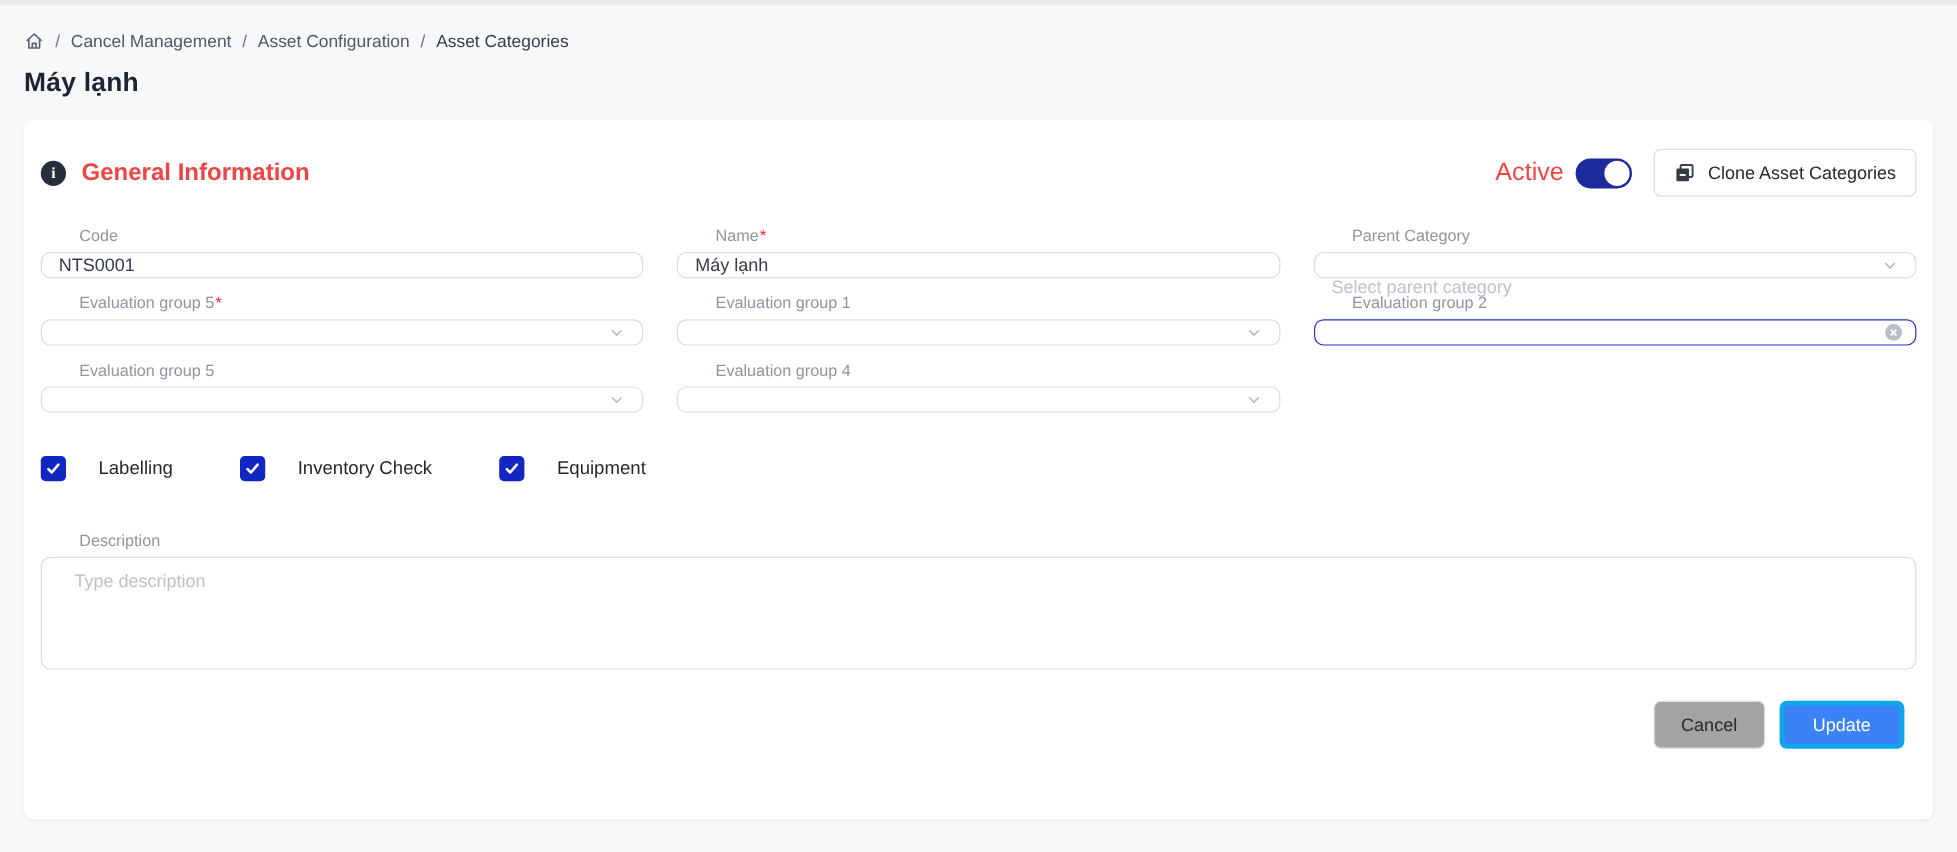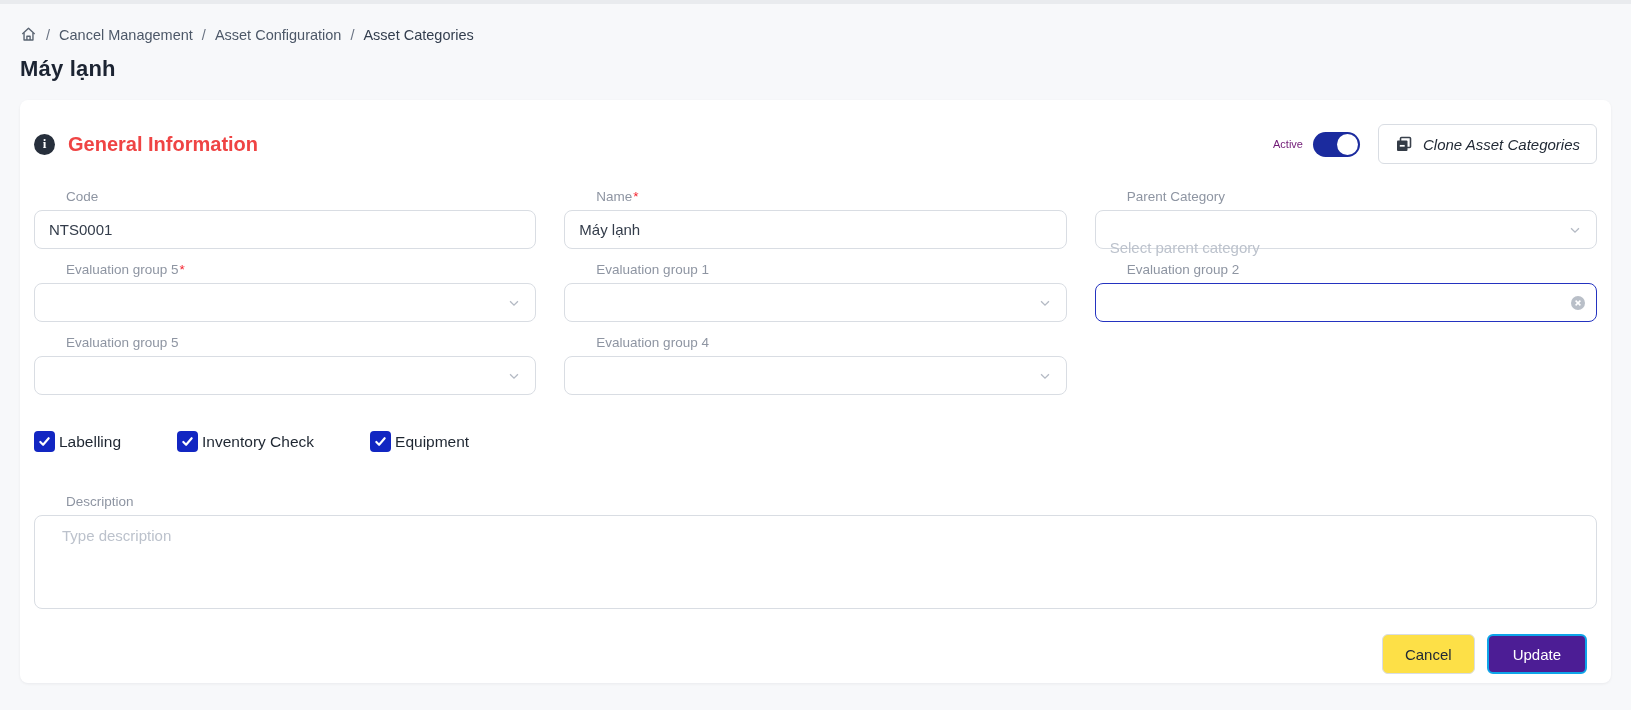--- a/index.html
+++ b/index.html
@@ -36,85 +36,85 @@
 
   .card-header { display:flex; align-items:center; justify-content:space-between; padding:0 1px; }
   .card-header-left { display:flex; align-items:center; gap:13px; }
   .info-badge {
     width:21px; height:21px; border-radius:50%; background:#272f3c;
     display:flex; align-items:center; justify-content:center;
     color:#fff; font-size:13px; font-weight:700; font-family:"Liberation Serif", serif;
   }
   .section-title { font-size:20px; font-weight:700; color:#ef4444; }
   .card-header-right { display:flex; align-items:center; gap:18px; }
-  .active-wrap { display:flex; align-items:center; gap:10px; font-size:11px; color:#701a75; }
+  .active-wrap { display:flex; align-items:center; gap:10px; font-size:21px; color:#ef4444; }
   .toggle {
     width:47px; height:25px; border-radius:13px; background:#1b2b9e;
     position:relative; cursor:pointer;
   }
   .toggle .knob {
     position:absolute; top:2px; right:2px; width:21px; height:21px;
     border-radius:50%; background:#fff;
   }
   .clone-btn {
     display:flex; align-items:center; gap:10px; height:40px; padding:0 16px;
     background:#fff; border:1px solid #d9dde3; border-radius:6px;
-    font-size:15px; color:#222a36; cursor:pointer; font-family:inherit;font-style:italic;
+    font-size:15px; color:#222a36; cursor:pointer; font-family:inherit;
   }
 
   
   .form-grid {
     display:grid; grid-template-columns:repeat(3,1fr);
     column-gap:28px; row-gap:13px; margin-top:25px; padding:0 1px;
   }
   .field { display:flex; flex-direction:column; }
   .field-label { font-size:13.5px; color:#8e95a2; margin-bottom:6px;margin-left:32px; }
   .req { color:#f5222d; margin-left:1px; }
   .control {
-    height:39px; width:100%; border:1px solid #d9dde3; border-radius:8px;
+    height:22px; width:100%; border:1px solid #d9dde3; border-radius:8px;
     background:#fff; font-size:15px; color:#333c4a; padding:0 14px;
     font-family:inherit; outline:none;
   }
   .control::placeholder { color:#bcc2cc; opacity:1; }
   .select {
     display:flex; align-items:center; justify-content:space-between;
     cursor:pointer;
   }
   .select .ph { color:#bcc2cc;margin-top:36px; }
   .select .chev { display:flex; align-items:center; }
   .control.focused { border:1.6px solid #2433c0; }
   .input-wrap { position:relative; }
   .clear-ic {
     position:absolute; right:11px; top:50%; transform:translateY(-50%);
     display:flex; cursor:pointer;
   }
 
   
   .checkbox-row { display:flex; gap:56px; margin-top:36px; padding-left:1px; }
-  .cb-item { display:flex; align-items:center; gap:4px; cursor:pointer; }
+  .cb-item { display:flex; align-items:center; gap:27px; cursor:pointer; }
   .cb-box {
     width:21px; height:21px; border-radius:4px; background:#1226c2;
     display:flex; align-items:center; justify-content:center;
   }
   .cb-label { font-size:15.5px; color:#1e2631; }
 
   
   .desc-block { margin-top:42px; padding:0 1px; }
   .desc-area {
     width:100%; height:94px; border:1px solid #d9dde3; border-radius:8px;
     resize:none; font-family:inherit; font-size:15px; color:#333c4a;
     padding:11px 27px; outline:none;
   }
   .desc-area::placeholder { color:#bcc2cc; opacity:1; }
 
   
   .card-footer { display:flex; justify-content:flex-end; gap:12px; margin-top:21px; padding-right:11px; }
   .btn { height:40px; border-radius:6px; font-size:15px; cursor:pointer; font-family:inherit; }
-  .btn-cancel { padding:0 22px; background:#fde047; border:1px solid #d9dde3; color:#222a36; }
-  .btn-update { padding:0 24px; background:#4c1d95; border:2px solid #0ea5e9; color:#fff; }
+  .btn-cancel { padding:0 22px; background:#a3a3a3; border:1px solid #d9dde3; color:#222a36; }
+  .btn-update { padding:0 24px; background:#3b82f6; border:4px solid #0ea5e9; color:#fff; }
 </style>
 </head>
 <body>
 
 <div class="top-strip"></div>
 
 <div class="breadcrumb">
   <span class="home-ic">
     <svg width="17" height="17" viewBox="0 0 16 16" fill="none" stroke="#5a6472" stroke-width="1.3" stroke-linejoin="round">
       <path d="M2.2 7.6 L8 2.2 L13.8 7.6"></path>

